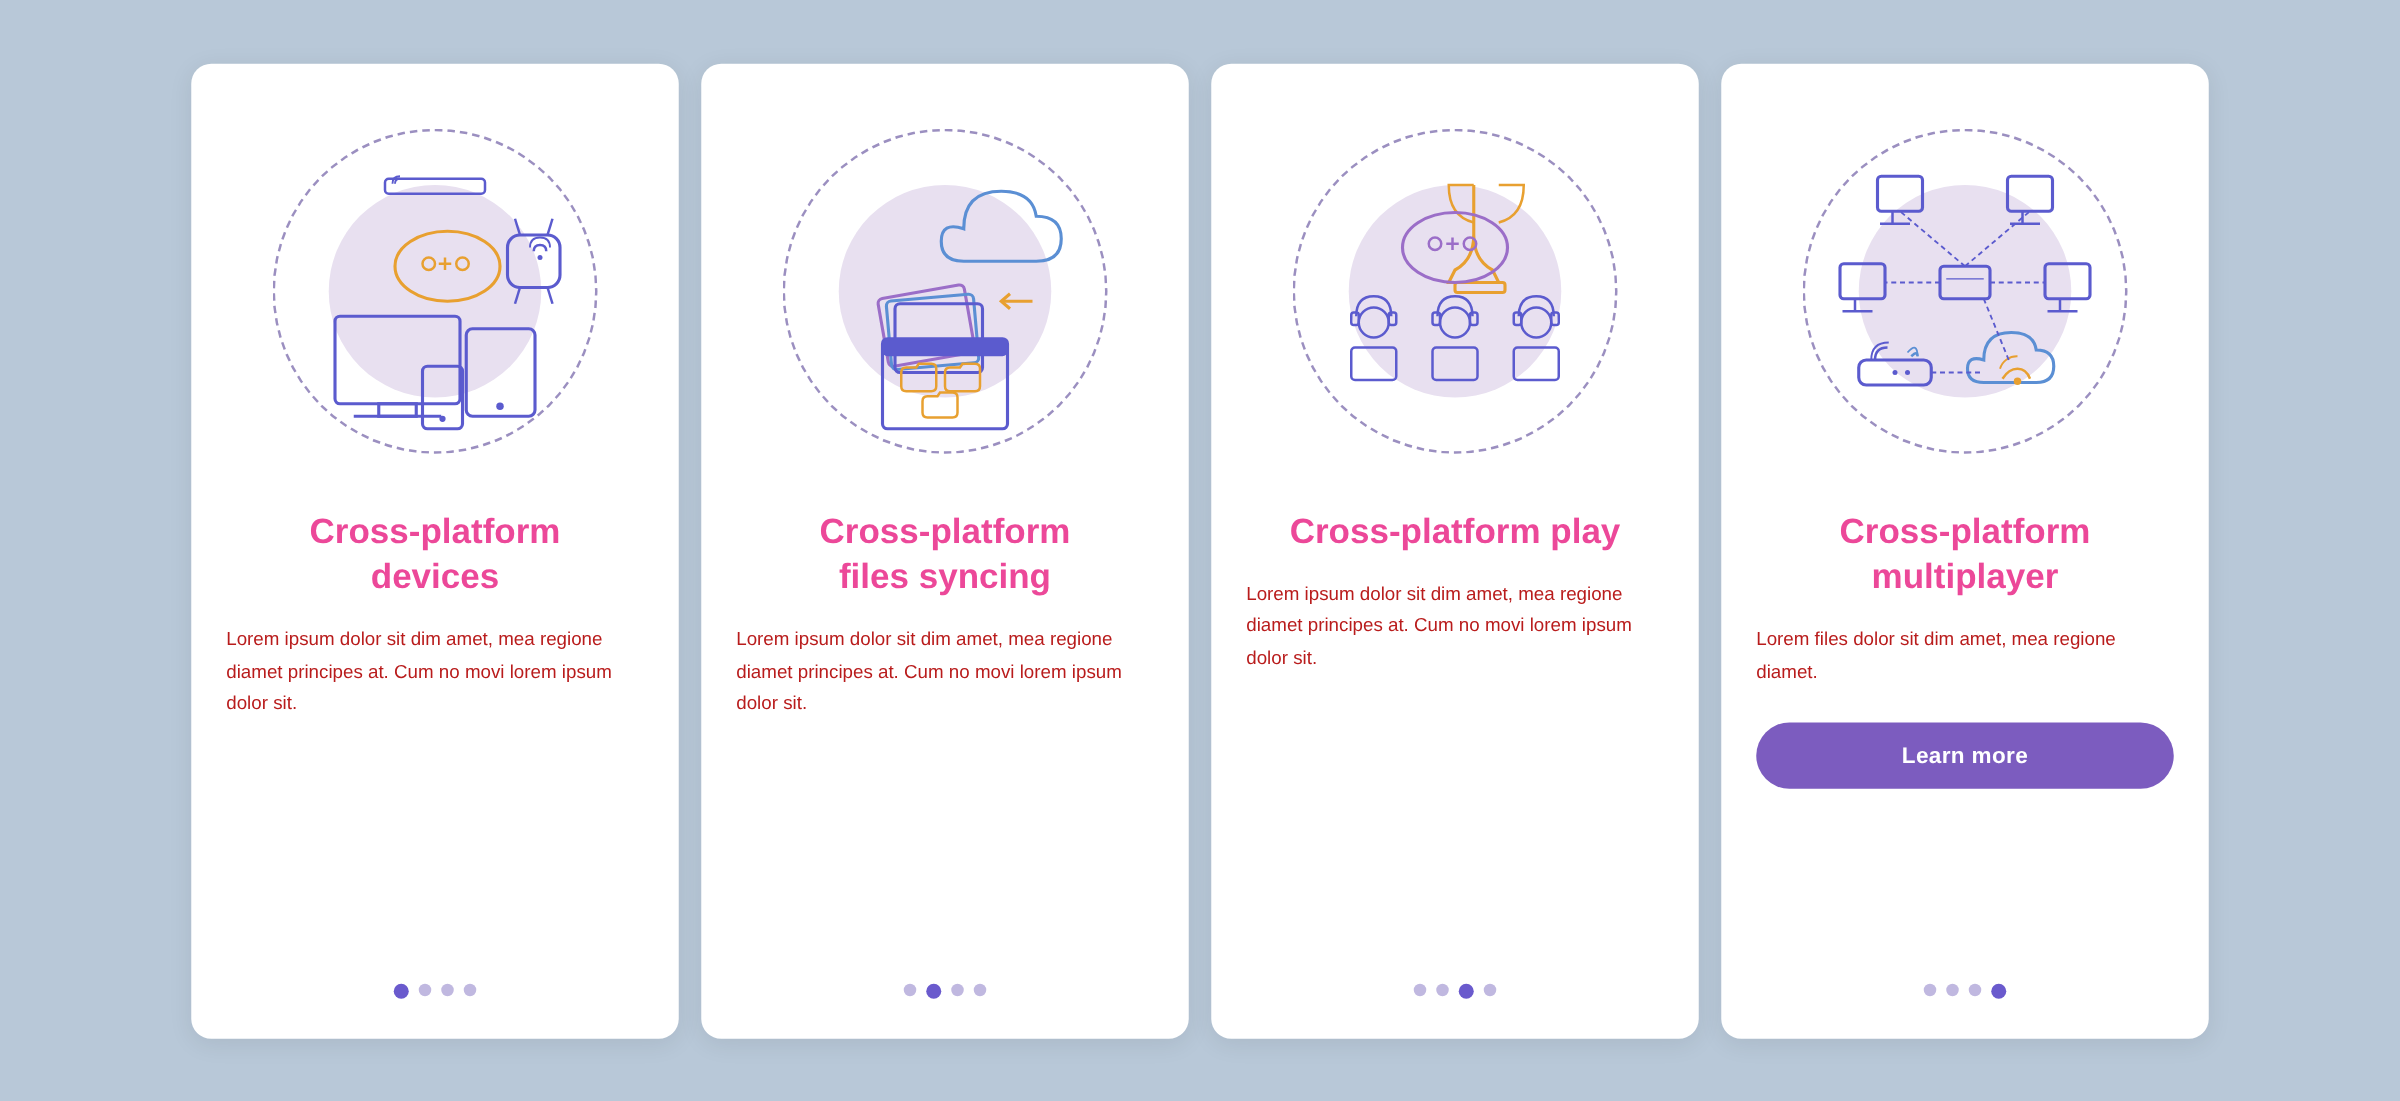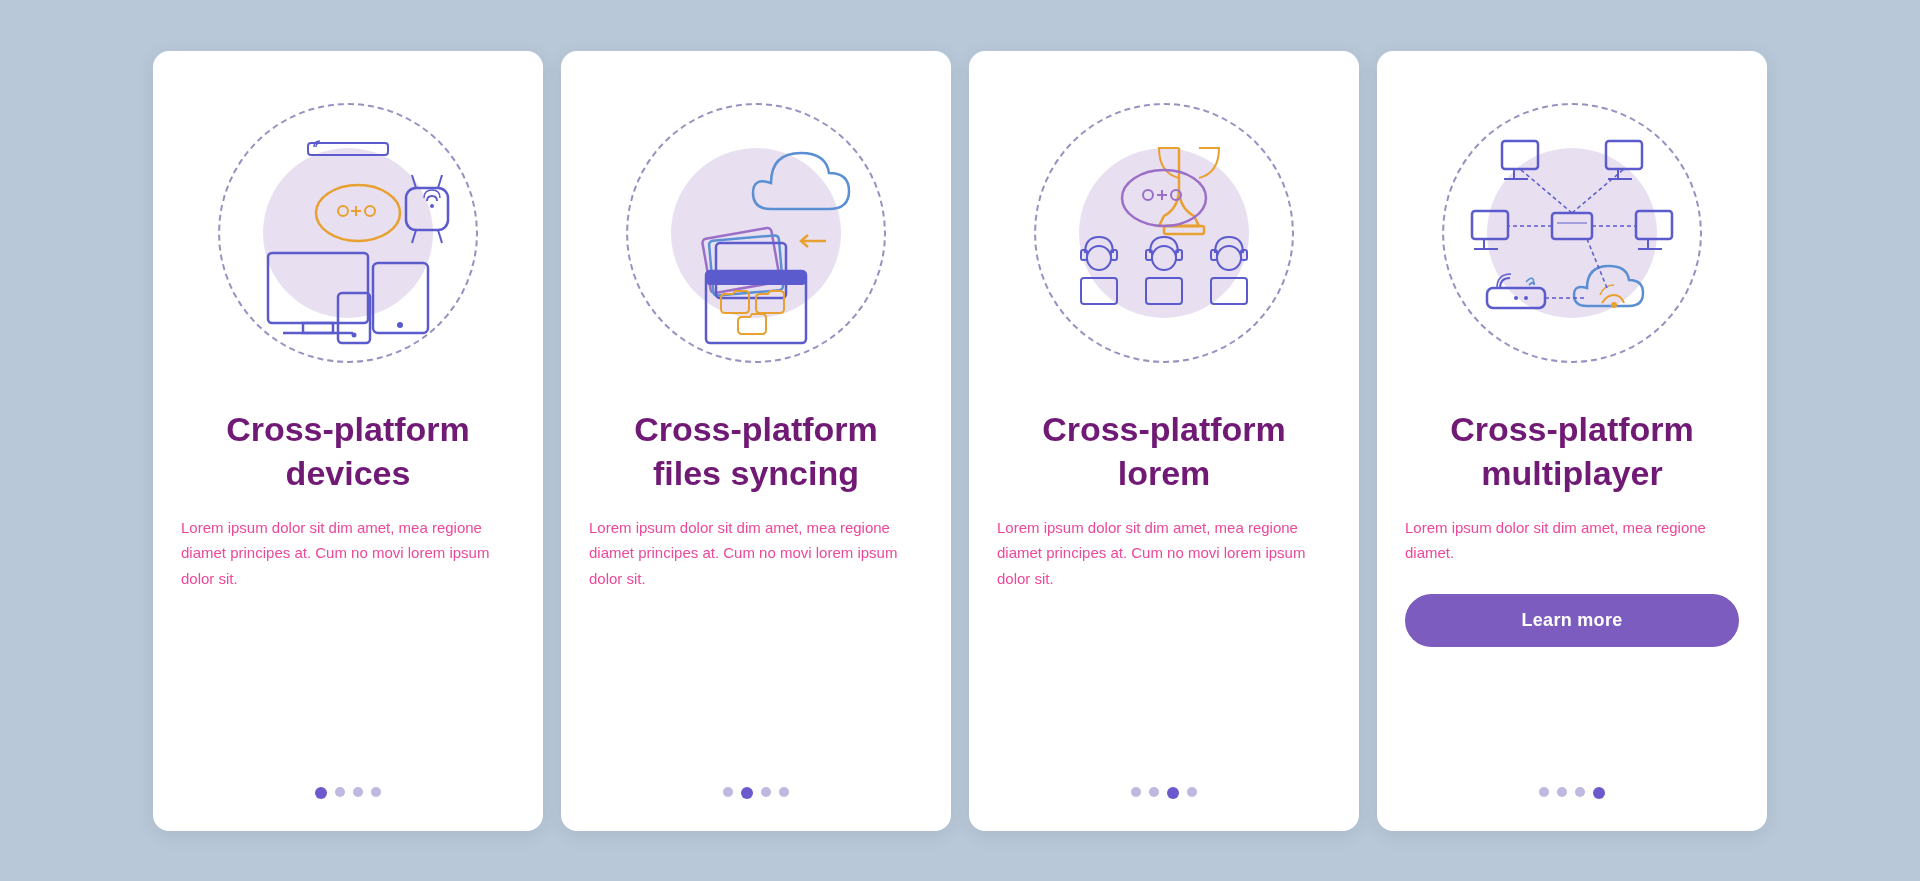--- a/index.html
+++ b/index.html
@@ -62,31 +62,31 @@
       width: 260px;
       height: 260px;
       border: 2px dashed #9b8fc0;
       border-radius: 50%;
       top: 50%;
       left: 50%;
       transform: translate(-50%, -50%);
     }
 
     .card-title {
-      font-size: 34px;
+      font-size: 28px;
       font-weight: 600;
-      color: #701a75;
+      color: #ec4899;
       text-align: center;
       margin-bottom: 20px;
       line-height: 1.3;
     }
 
     .card-body {
       font-size: 15px;
-      color: #ec4899;
+      color: #b91c1c;
       text-align: left;
       line-height: 1.7;
       margin-bottom: 28px;
       width: 100%;
     }
 
     .dots {
       display: flex;
       gap: 8px;
       margin-top: auto;
@@ -260,21 +260,21 @@
           <path d="M-14-5 q0-16 14-16 q14 0 14 16" fill="none" stroke="#5b5bce" stroke-width="2"></path>
           <rect x="-18" y="-8" width="6" height="10" rx="2" fill="none" stroke="#5b5bce" stroke-width="2"></rect>
           <rect x="12" y="-8" width="6" height="10" rx="2" fill="none" stroke="#5b5bce" stroke-width="2"></rect>
         </g>
 
         <rect x="57" y="185" width="36" height="26" rx="3" fill="none" stroke="#5b5bce" stroke-width="2"></rect>
         <rect x="122" y="185" width="36" height="26" rx="3" fill="none" stroke="#5b5bce" stroke-width="2"></rect>
         <rect x="187" y="185" width="36" height="26" rx="3" fill="none" stroke="#5b5bce" stroke-width="2"></rect>
       </svg>
     </div>
-    <div class="card-title" style="white-space:pre-line;">Cross-platform lorem</div>
+    <div class="card-title" style="white-space:pre-line;">Cross-platform play</div>
     <div class="card-body">Lorem ipsum dolor sit dim amet, mea regione diamet principes at. Cum no movi lorem ipsum dolor sit.</div>
     <div class="dots">
       <div class="dot"></div>
       <div class="dot"></div>
       <div class="dot active"></div>
       <div class="dot"></div>
     </div>
   </div>
 
   <div class="card card-4">
@@ -322,21 +322,21 @@
         <path d="M97 192 q5-5 5 0" fill="none" stroke="#5b8fd4" stroke-width="2"></path>
         <path d="M94 189 q8-9 8 3" fill="none" stroke="#5b8fd4" stroke-width="1.5"></path>
 
         <line x1="175" y1="195" x2="155" y2="146" stroke="#5b5bce" stroke-width="1.5" stroke-dasharray="4,3"></line>
 
         <line x1="113" y1="205" x2="152" y2="205" stroke="#5b5bce" stroke-width="1.5" stroke-dasharray="4,3"></line>
       </svg>
     </div>
     <div class="card-title" style="white-space:pre-line;">Cross-platform
 multiplayer</div>
-    <div class="card-body">Lorem ipsum dolor sit dim amet, mea regione diamet.</div>
+    <div class="card-body">Lorem files dolor sit dim amet, mea regione diamet.</div>
     <button class="learn-more-btn">Learn more</button>
     <div class="dots">
       <div class="dot"></div>
       <div class="dot"></div>
       <div class="dot"></div>
       <div class="dot active"></div>
     </div>
   </div>
 
 </div>

